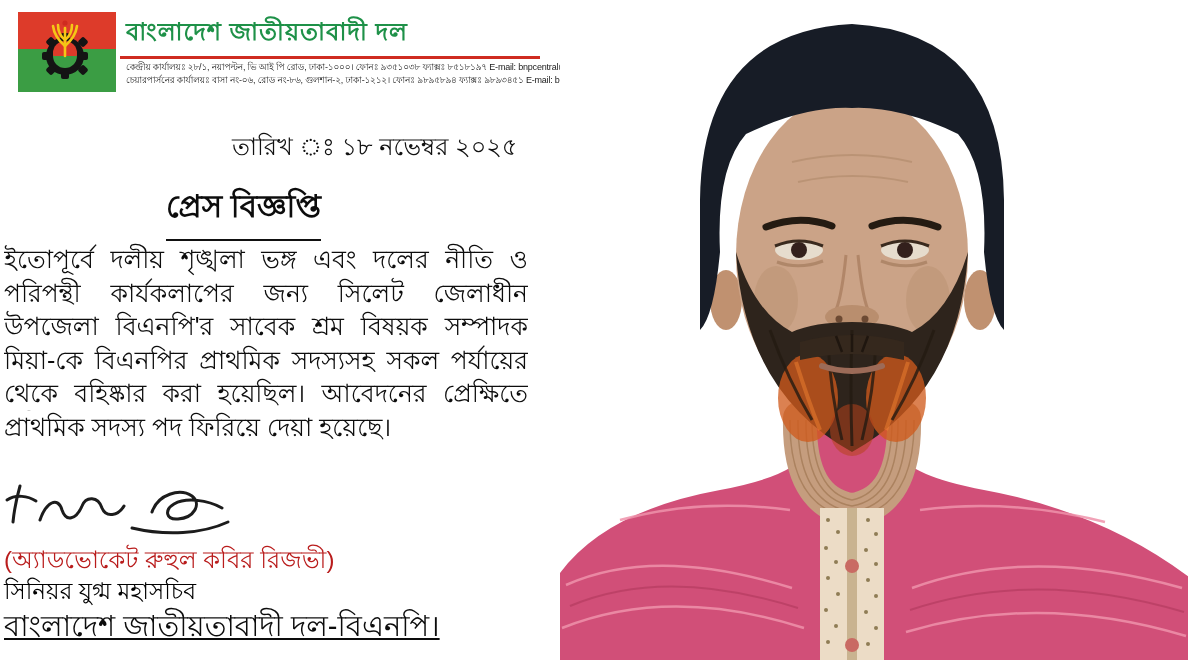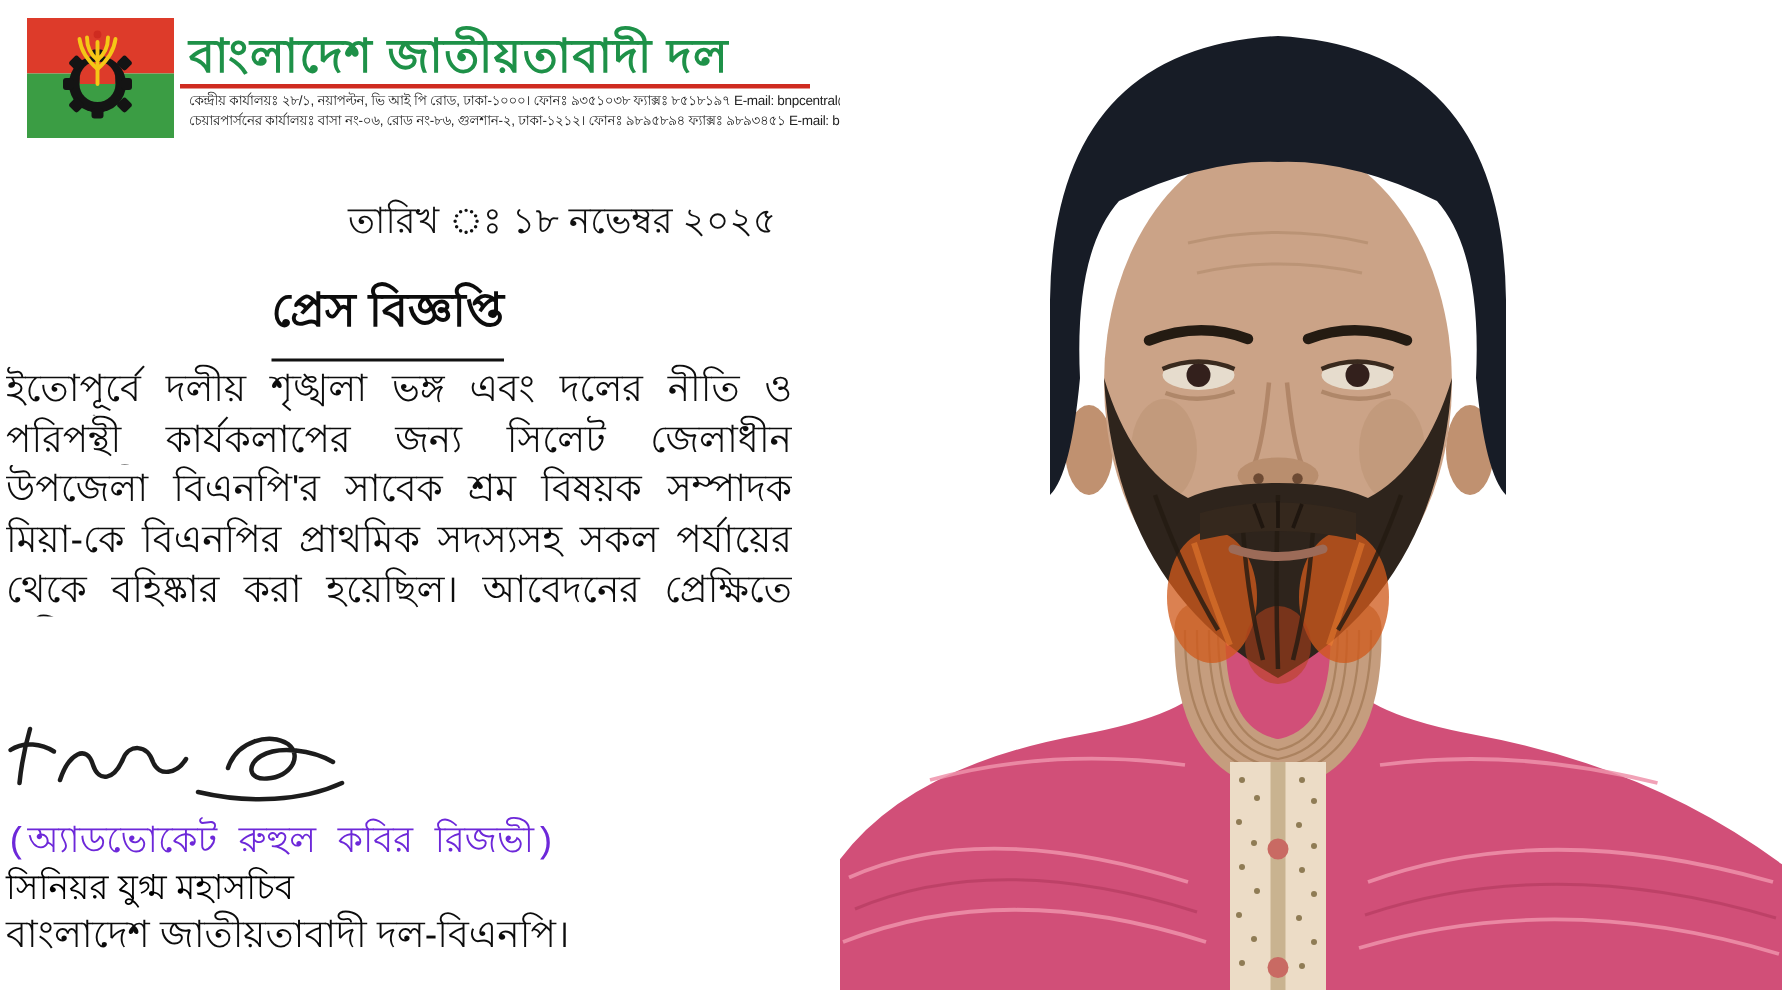--- a/index.html
+++ b/index.html
@@ -5,43 +5,43 @@
   * { margin: 0; padding: 0; box-sizing: border-box; }
   html, body { width: 1188px; height: 660px; background: #ffffff; overflow: hidden; }
   body { font-family: "Liberation Sans", "DejaVu Sans", sans-serif; color: #111; position: relative; }
 
   .abs { position: absolute; }
 
   
   .flag-logo { left: 18px; top: 12px; width: 98px; height: 80px; }
   .org-title {
     left: 126px; top: 13px; width: 414px; height: 44px;
-    font-size: 31px; font-weight: bold; color: #1e9148;
+    font-size: 24px; font-weight: bold; color: #1e9148;
     white-space: nowrap; letter-spacing: 1px;
   }
   .red-rule { left: 120px; top: 56px; width: 420px; height: 3px; background: #cf2b20; }
   .addr { left: 126px; width: 418px; font-size: 9px; line-height: 13px; color: #222;
           white-space: nowrap; letter-spacing: -0.2px; }
   .addr1 { top: 61px; }
   .addr2 { top: 74px; }
 
   
   .date-line { left: 232px; top: 128px; font-size: 24px; color: #111; white-space: nowrap; }
   .press-heading {
     left: 166px; top: 182px; font-size: 31px; font-weight: bold; color: #0c0c0c;
-    border-bottom: 2.5px solid #111; padding-bottom: 5px; white-space: nowrap; margin-left: 15px;
+    border-bottom: 2.5px solid #111; padding-bottom: 5px; white-space: nowrap;
   }
   .body-text { left: 4px; top: 243px; width: 524px; font-size: 25px; color: #0d0d0d; }
   .body-line { height: 33.5px; line-height: 33px; white-space: nowrap; }
   .body-line.just { text-align: justify; text-align-last: justify; white-space: normal;
                     word-spacing: 2px; overflow: hidden; }
   .sig-svg { left: 4px; top: 476px; width: 240px; height: 68px; }
-  .sig-name  { left: 4px; top: 541px; font-size: 24px; color: #6d28d9; white-space: nowrap; font-family: Liberation Mono, monospace; }
+  .sig-name  { left: 4px; top: 541px; font-size: 24px; color: #b91c1c; white-space: nowrap; }
   .sig-title { left: 4px; top: 573px; font-size: 23px; color: #000000; white-space: nowrap; }
-  .sig-org   { left: 4px; top: 603px; font-size: 25px; color: #0c0c0c; white-space: nowrap; }
+  .sig-org   { left: 4px; top: 603px; font-size: 29px; color: #0c0c0c; white-space: nowrap; text-decoration: underline; }
 
   
   .portrait { right: 0; top: 0; width: 628px; height: 660px; }
 </style>
 </head>
 <body>
 
 <svg class="abs flag-logo" viewBox="0 0 98 80" aria-hidden="true">
   <rect x="0" y="0" width="98" height="37" fill="#dd3b2a"></rect>
   <rect x="0" y="37" width="98" height="43" fill="#3b9d44"></rect>
@@ -82,20 +82,21 @@
 
 <div class="abs date-line">তারিখ ঃ ১৮ নভেম্বর ২০২৫</div>
 <div class="abs press-heading">প্রেস বিজ্ঞপ্তি</div>
 
 <div class="abs body-text">
   <div class="body-line just">ইতোপূর্বে দলীয় শৃঙ্খলা ভঙ্গ এবং দলের নীতি ও আদর্শ</div>
   <div class="body-line just">পরিপন্থী কার্যকলাপের জন্য সিলেট জেলাধীন কোম্পানীগঞ্জ</div>
   <div class="body-line just">উপজেলা বিএনপি'র সাবেক শ্রম বিষয়ক সম্পাদক লাল</div>
   <div class="body-line just">মিয়া-কে বিএনপির প্রাথমিক সদস্যসহ সকল পর্যায়ের পদ</div>
   <div class="body-line just">থেকে বহিষ্কার করা হয়েছিল। আবেদনের প্রেক্ষিতে দলীয়</div>
+  <div class="body-line">প্রাথমিক সদস্য পদ ফিরিয়ে দেয়া হয়েছে।</div>
 </div>
 
 <svg class="abs sig-svg" viewBox="0 0 240 68" aria-hidden="true">
   <g fill="none" stroke="#1c1c1c" stroke-width="3" stroke-linecap="round">
     <path d="M16 10 C 12 24 10 36 9 46"></path>
     <path d="M3 24 C 12 18 24 20 32 25"></path>
     <path d="M36 44 C 42 26 54 20 58 34 C 62 46 72 44 78 30 C 82 20 94 20 98 32 C 102 42 114 40 120 30"></path>
     <path d="M148 36 C 154 18 176 12 188 20 C 198 28 190 42 174 43 C 162 44 160 34 170 28 C 182 21 204 24 218 32"></path>
     <path d="M128 52 C 162 60 198 58 224 46"></path>
   </g>

